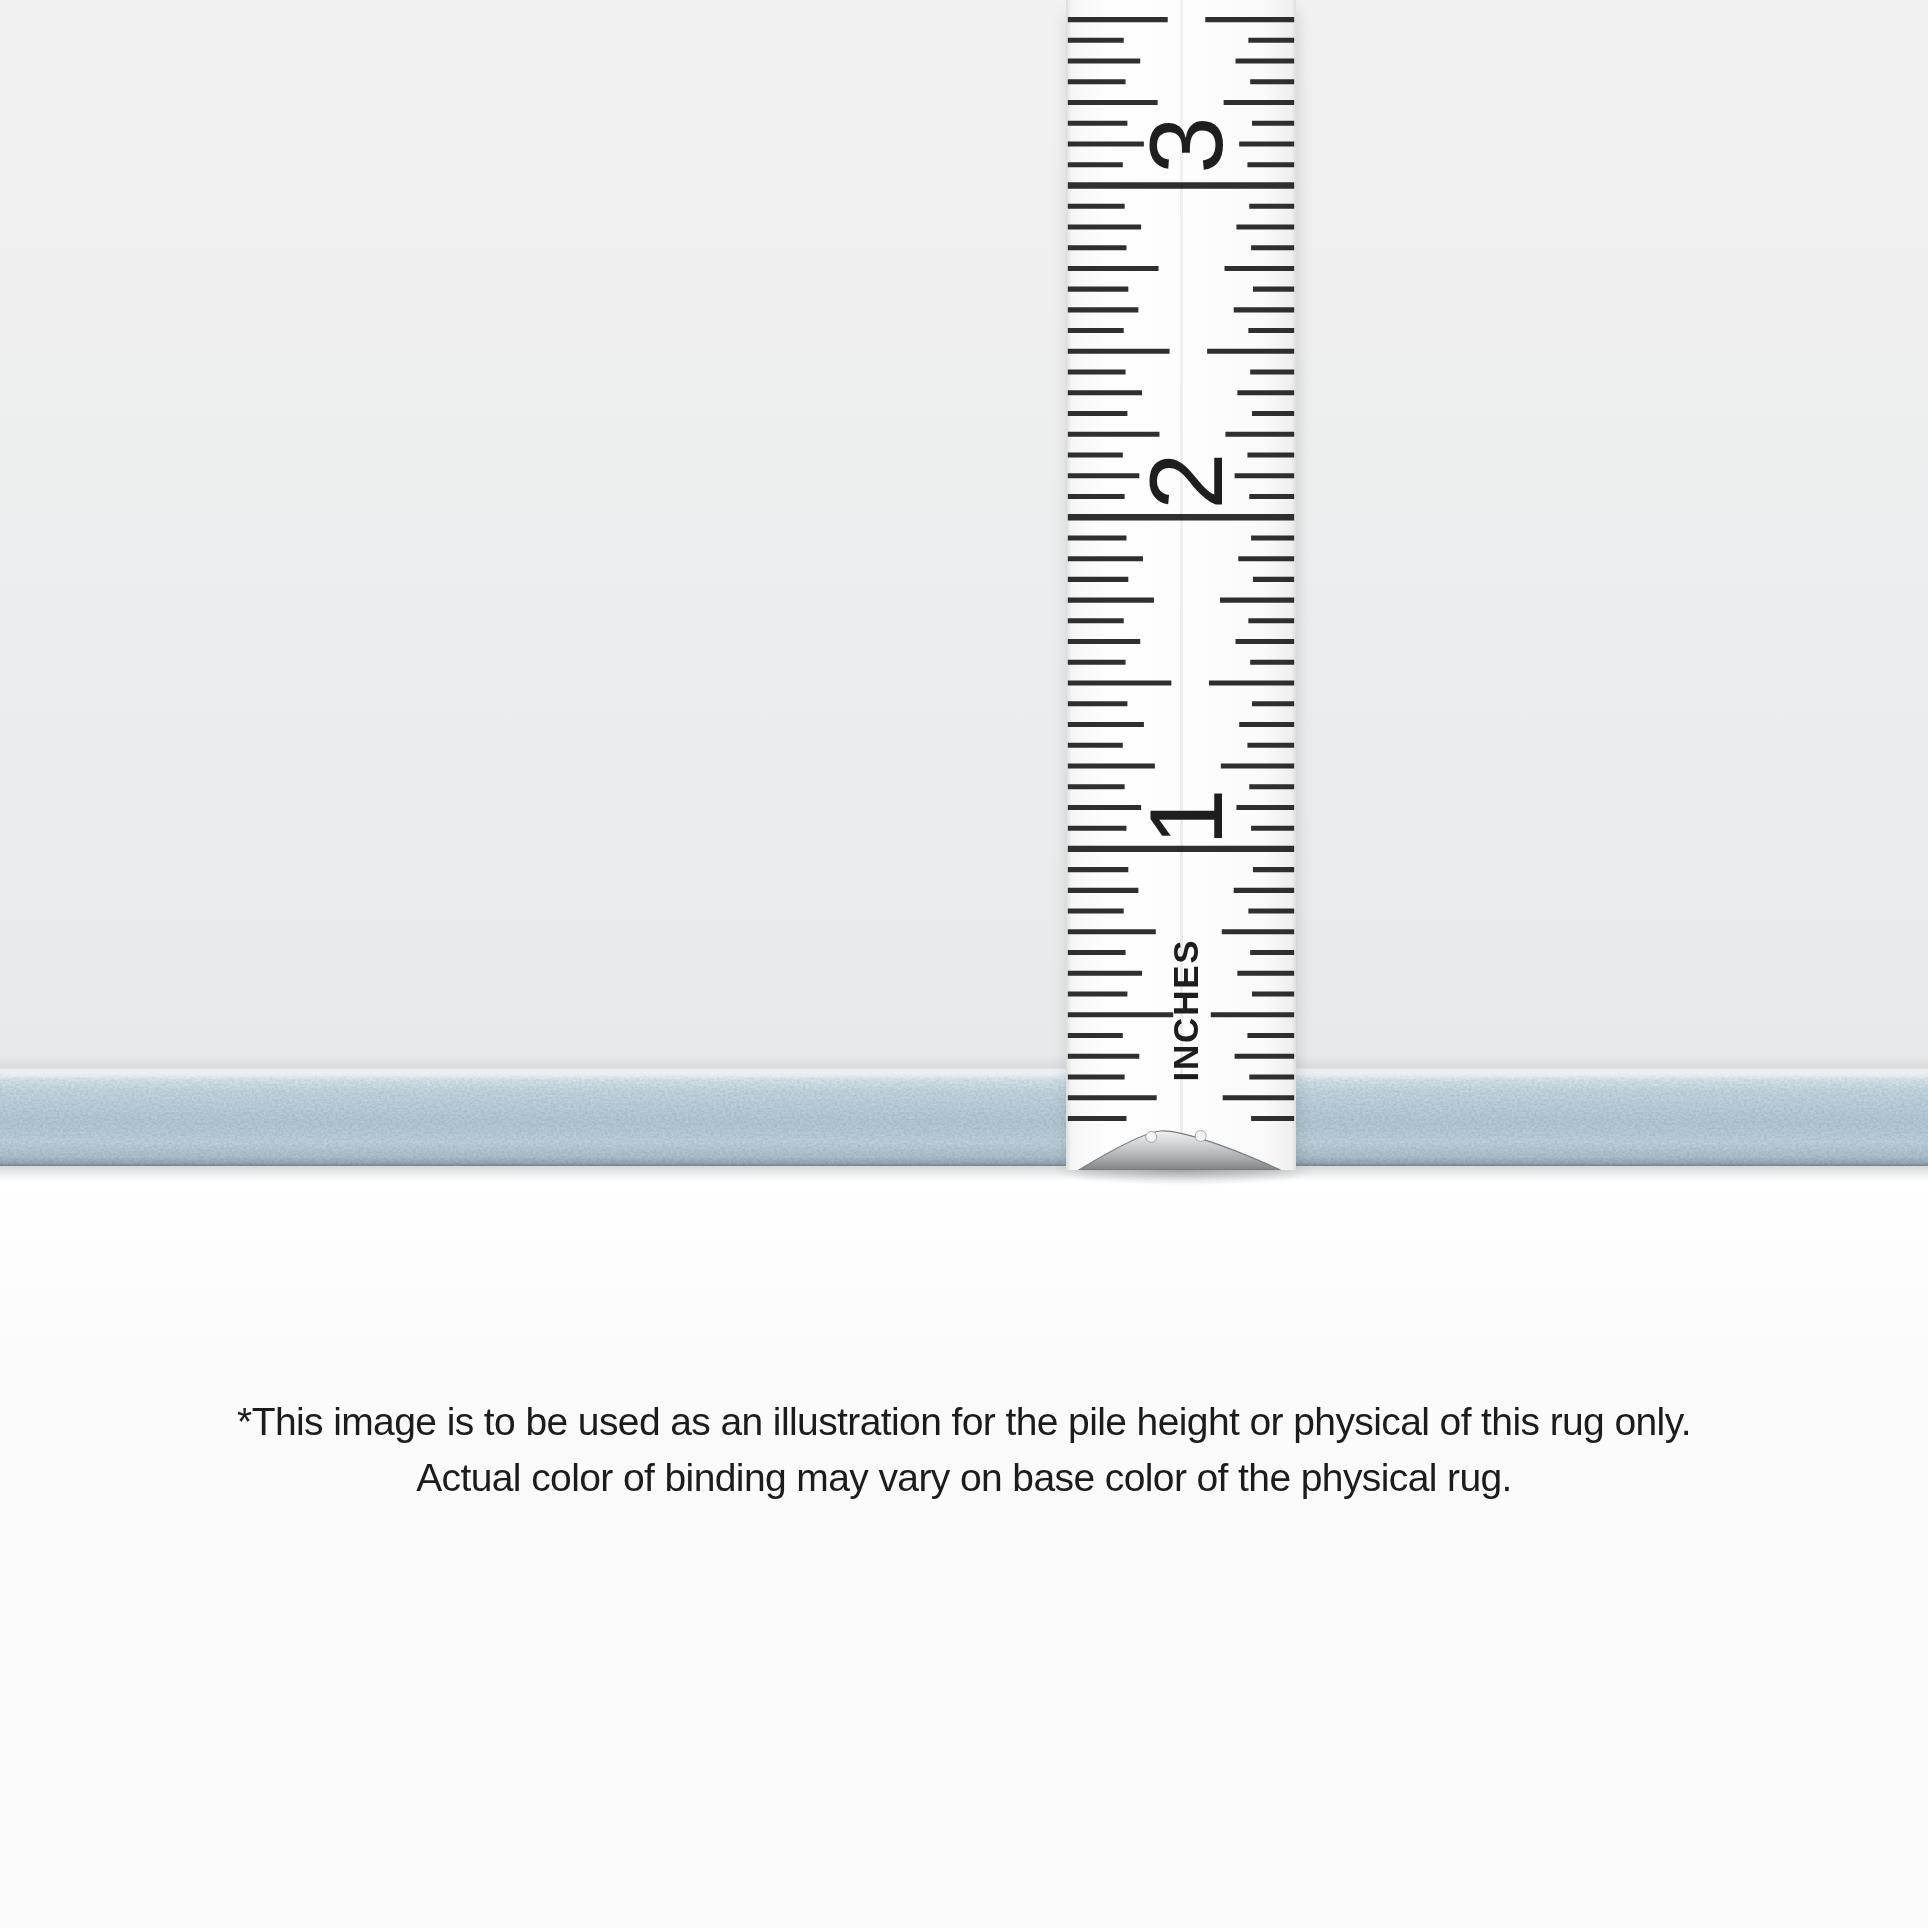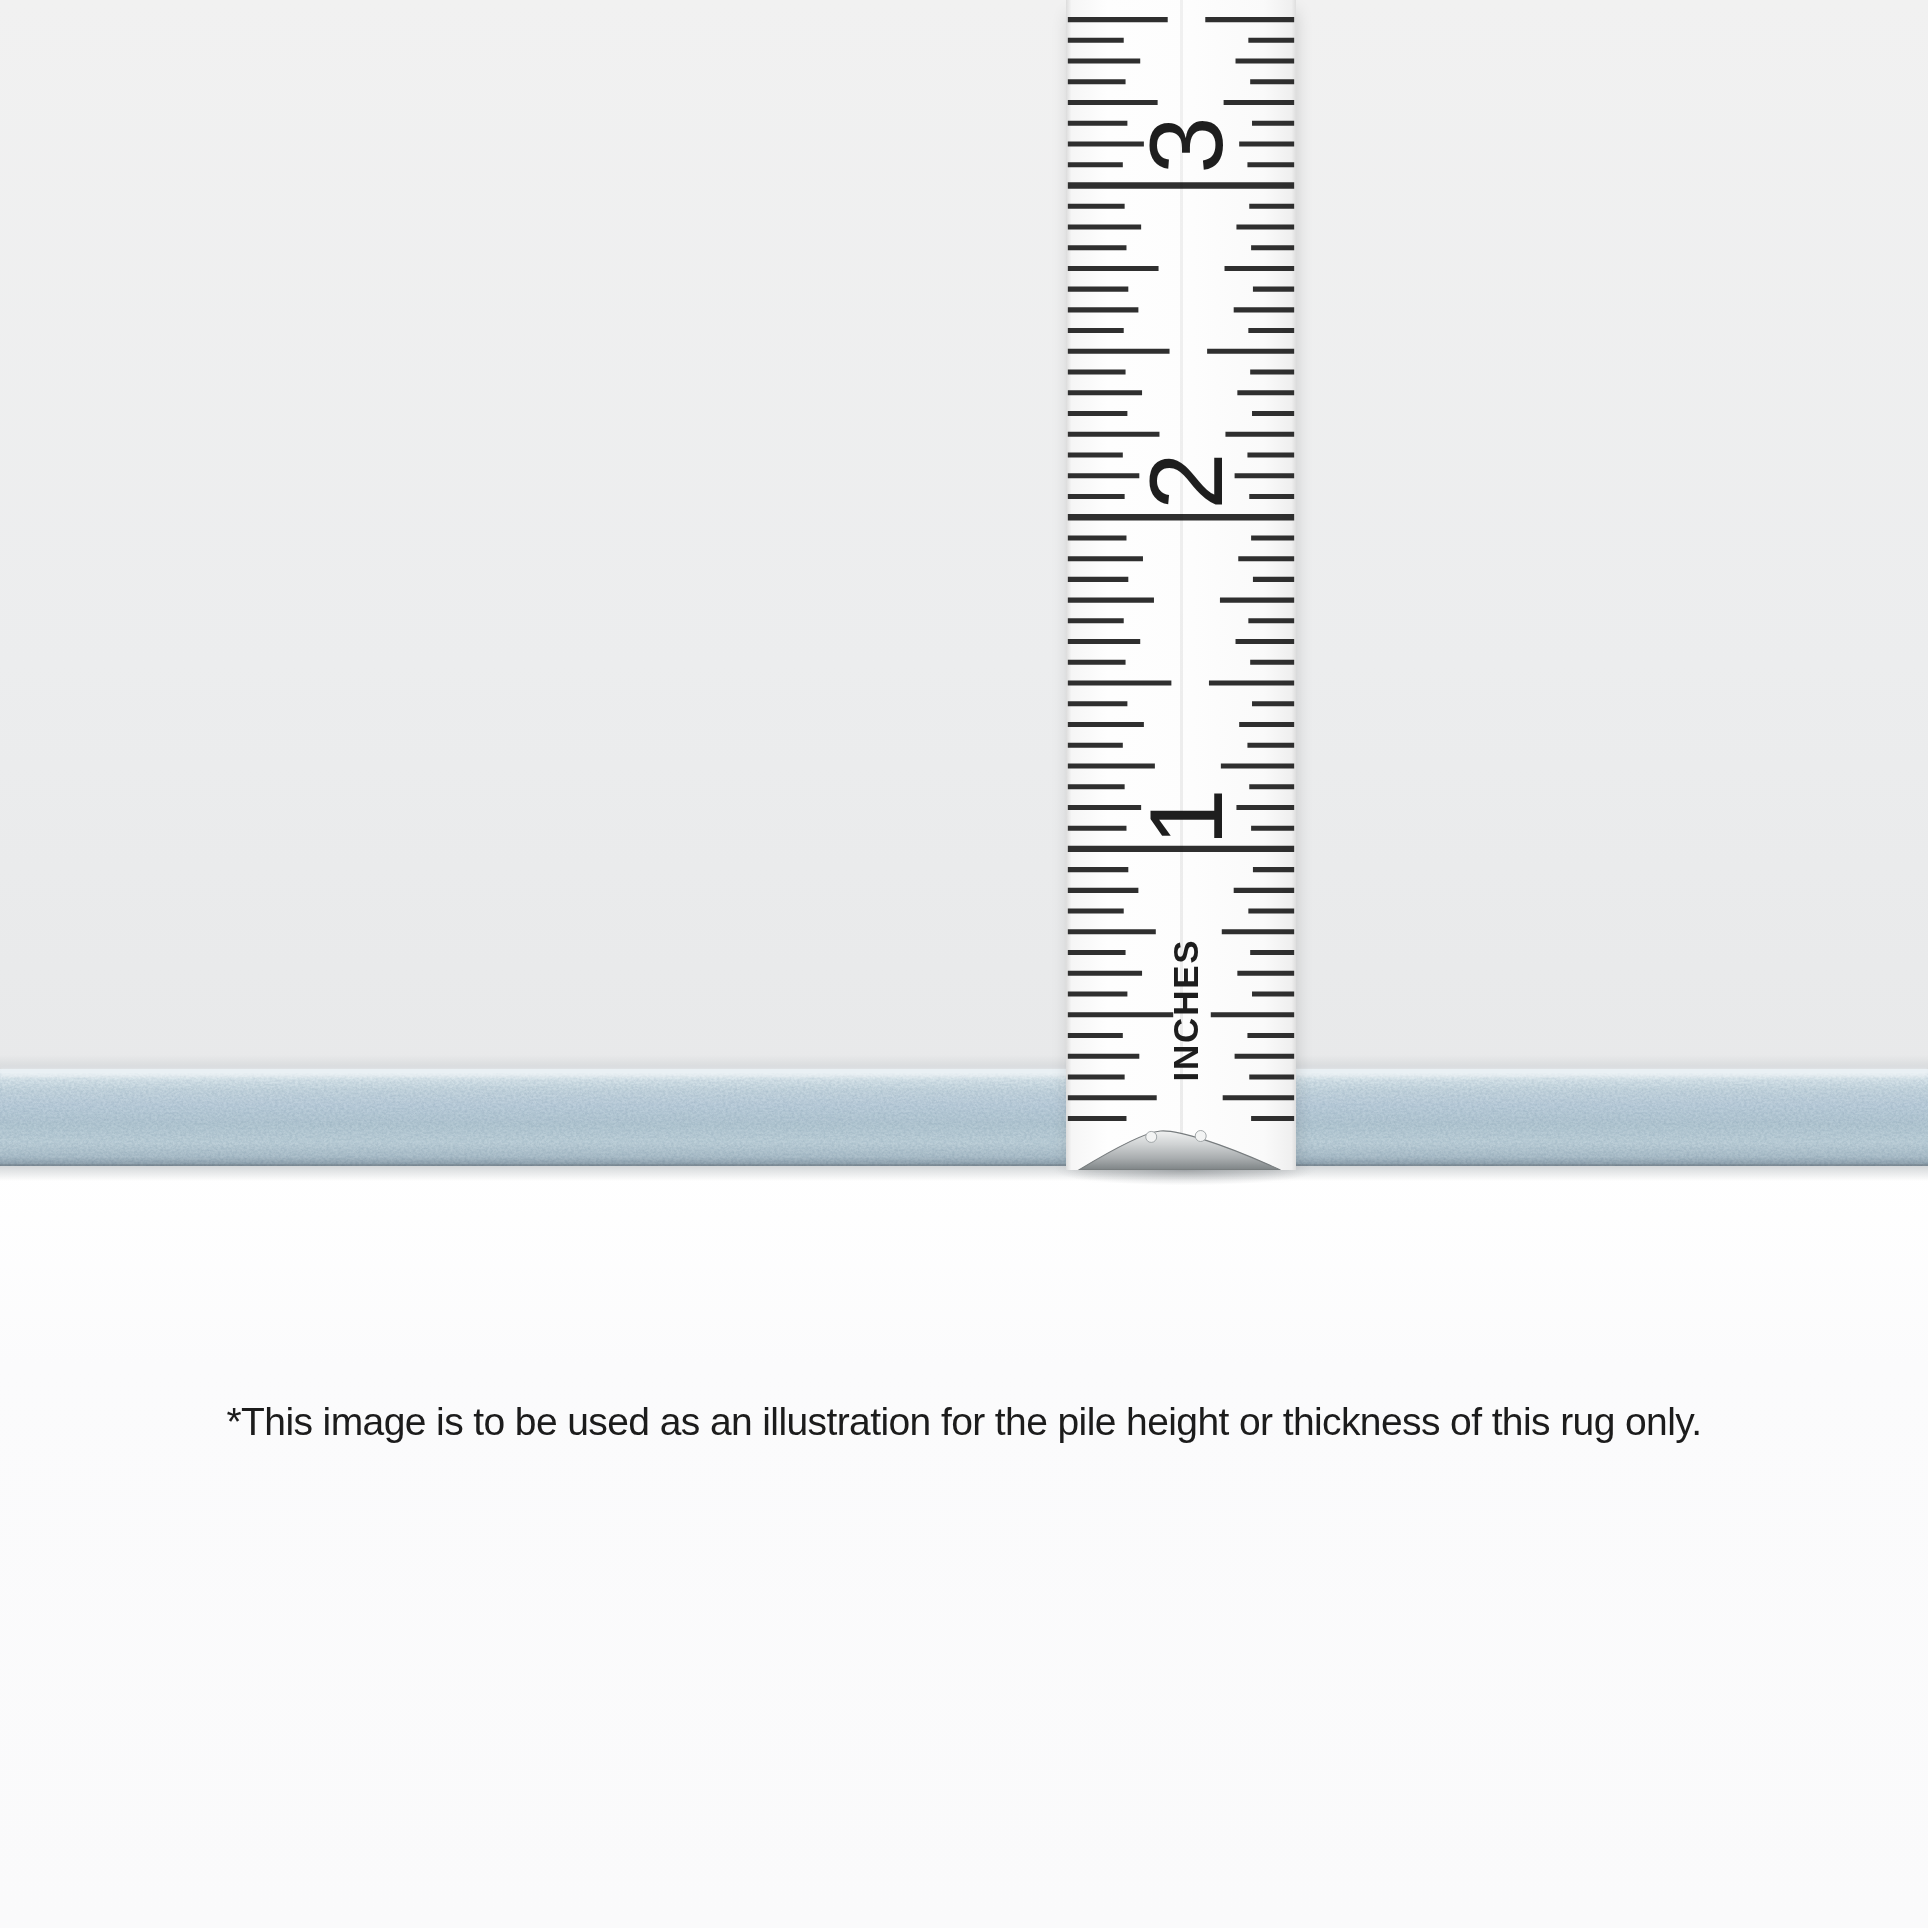--- a/index.html
+++ b/index.html
@@ -232,17 +232,18 @@
           <stop offset="1" stop-color="#7e8486"></stop>
         </linearGradient>
       </defs>
       <path d="M14,50 C52,27 86,9 103,7.5 C121,6 168,20 234,50 Z" fill="url(#tipGrad)" stroke="#777c7e" stroke-width="1.2"></path>
       <circle cx="93" cy="14" r="6" fill="#f3f4f4" stroke="#9aa0a2" stroke-width="1"></circle>
       <circle cx="147" cy="13" r="6" fill="#f3f4f4" stroke="#9aa0a2" stroke-width="1"></circle>
     </svg>
   </div>
 
   <div class="disclaimer">
-    <div>*This image is to be used as an illustration for the pile height or thickness of this rug only.</div>
+    <div>*This image is to be used as an illustration for the pile height or physical of this rug only.</div>
+    <div>Actual color of binding may vary on base color of the physical rug.</div>
   </div>
 
 </div>
 
 
 </body></html>

